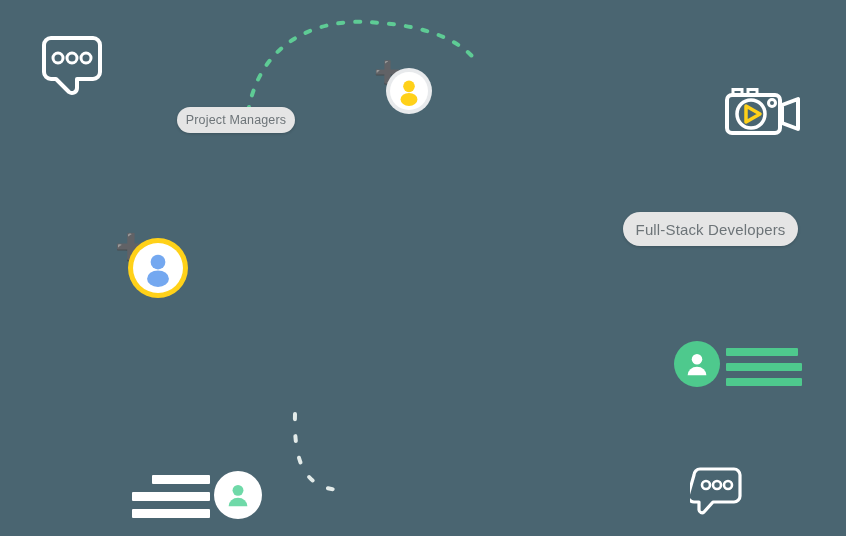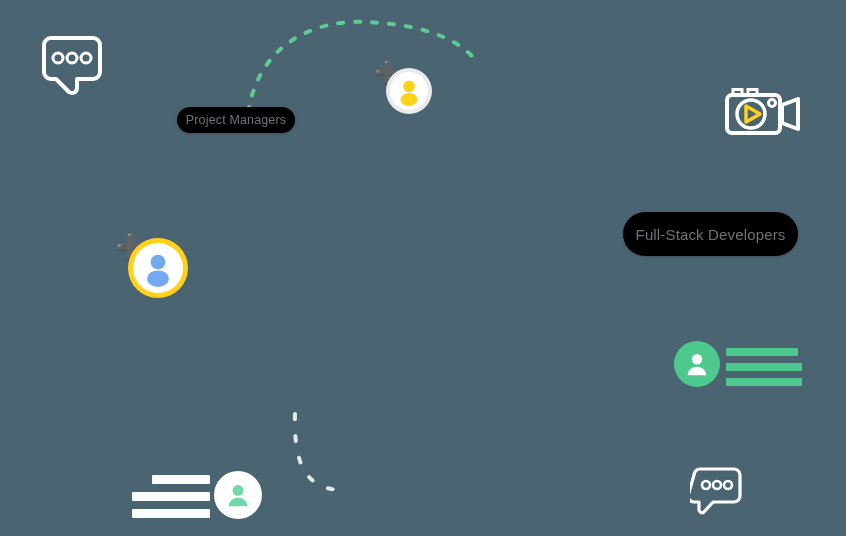--- a/index.html
+++ b/index.html
@@ -24,39 +24,39 @@
   #connectors {
     position: absolute;
     left: 0; top: 0;
     width: 846px; height: 536px;
     pointer-events: none;
   }
 
   
   .pill {
     position: absolute;
-    background: #000000;
+    background: #e5e5e5;
     border-radius: 999px;
     color: #6d7478;
     font-size: 13.5px;
     letter-spacing: .15px;
     white-space: nowrap;
     display: flex;
     align-items: center;
     justify-content: center;
     box-shadow: 0 1px 3px rgba(0,0,0,0.18);
   }
   .pill-pm {
     left: 177px; top: 107px;
     width: 118px; height: 26px;
     font-size: 12.5px;
   }
   .pill-fs {
     left: 623px; top: 212px;
-    width: 175px; height: 44px;
+    width: 175px; height: 34px;
     font-size: 15px;
   }
 
   
   .bubble {
     position: absolute;
   }
   .bubble-lg { left: 38px; top: 36px; width: 68px; height: 62px; }
   .bubble-sm { left: 690px; top: 467px; width: 54px; height: 50px; }
 

